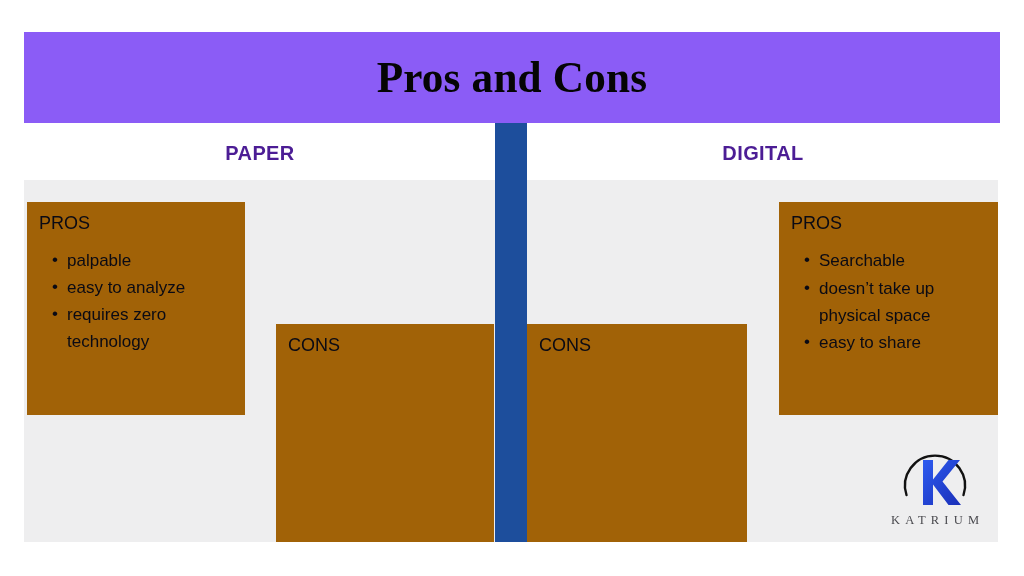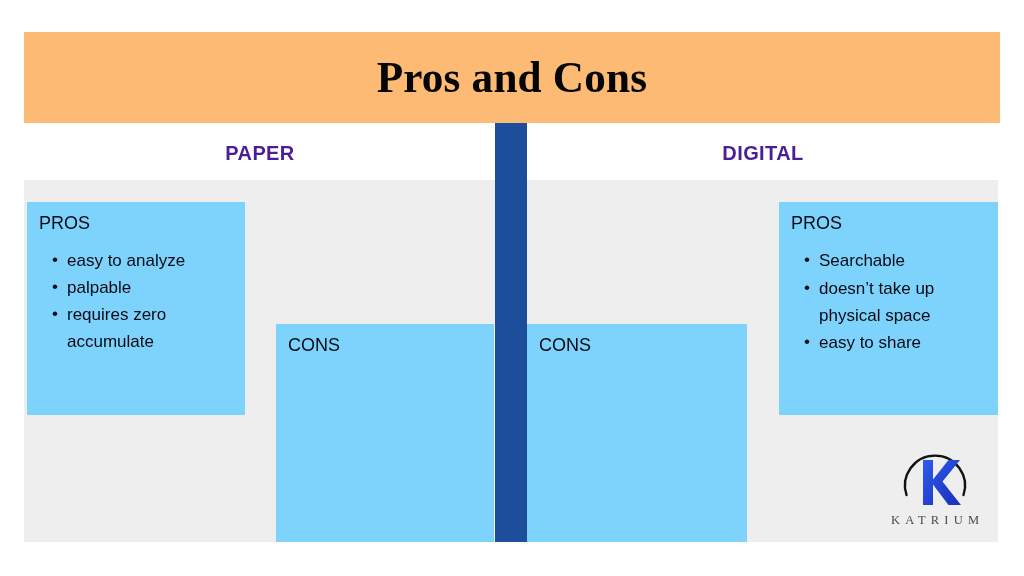--- a/index.html
+++ b/index.html
@@ -16,21 +16,21 @@
     -webkit-font-smoothing: antialiased;
   }
 
   
   .header-banner {
     position: absolute;
     left: 24px;
     top: 32px;
     width: 976px;
     height: 91px;
-    background: #fdba74;
+    background: #8b5cf6;
     display: flex;
     align-items: center;
     justify-content: center;
   }
   .header-title {
     font-family: "Liberation Serif", "DejaVu Serif", serif;
     font-weight: bold;
     font-size: 45px;
     line-height: 1;
     color: #050505;
@@ -70,21 +70,21 @@
     left: 495px;
     top: 123px;
     width: 32px;
     height: 419px;
     background: #1d4e9c;
   }
 
   
   .card {
     position: absolute;
-    background: #7dd3fc;
+    background: #a16207;
     color: #0a0a14;
     box-sizing: border-box;
     padding: 12px 10px 10px 10px;
   }
   .card-title {
     font-size: 18px;
     line-height: 1.1;
     color: #0a0a14;
     margin: 0 0 14px 2px;
     font-weight: normal;
@@ -156,23 +156,23 @@
 <div class="col-label paper">PAPER</div>
 <div class="col-label digital">DIGITAL</div>
 
 <div class="content-panel"></div>
 
 <div class="center-divider"></div>
 
 <div class="card" id="card-paper-pros">
   <div class="card-title">PROS</div>
   <ul class="card-list">
+    <li>palpable</li>
     <li>easy to analyze</li>
-    <li>palpable</li>
-    <li>requires zero accumulate</li>
+    <li>requires zero technology</li>
   </ul>
 </div>
 
 <div class="card" id="card-paper-cons">
   <div class="card-title">CONS</div>
   <ul class="card-list">
   </ul>
 </div>
 
 <div class="card" id="card-digital-cons">

